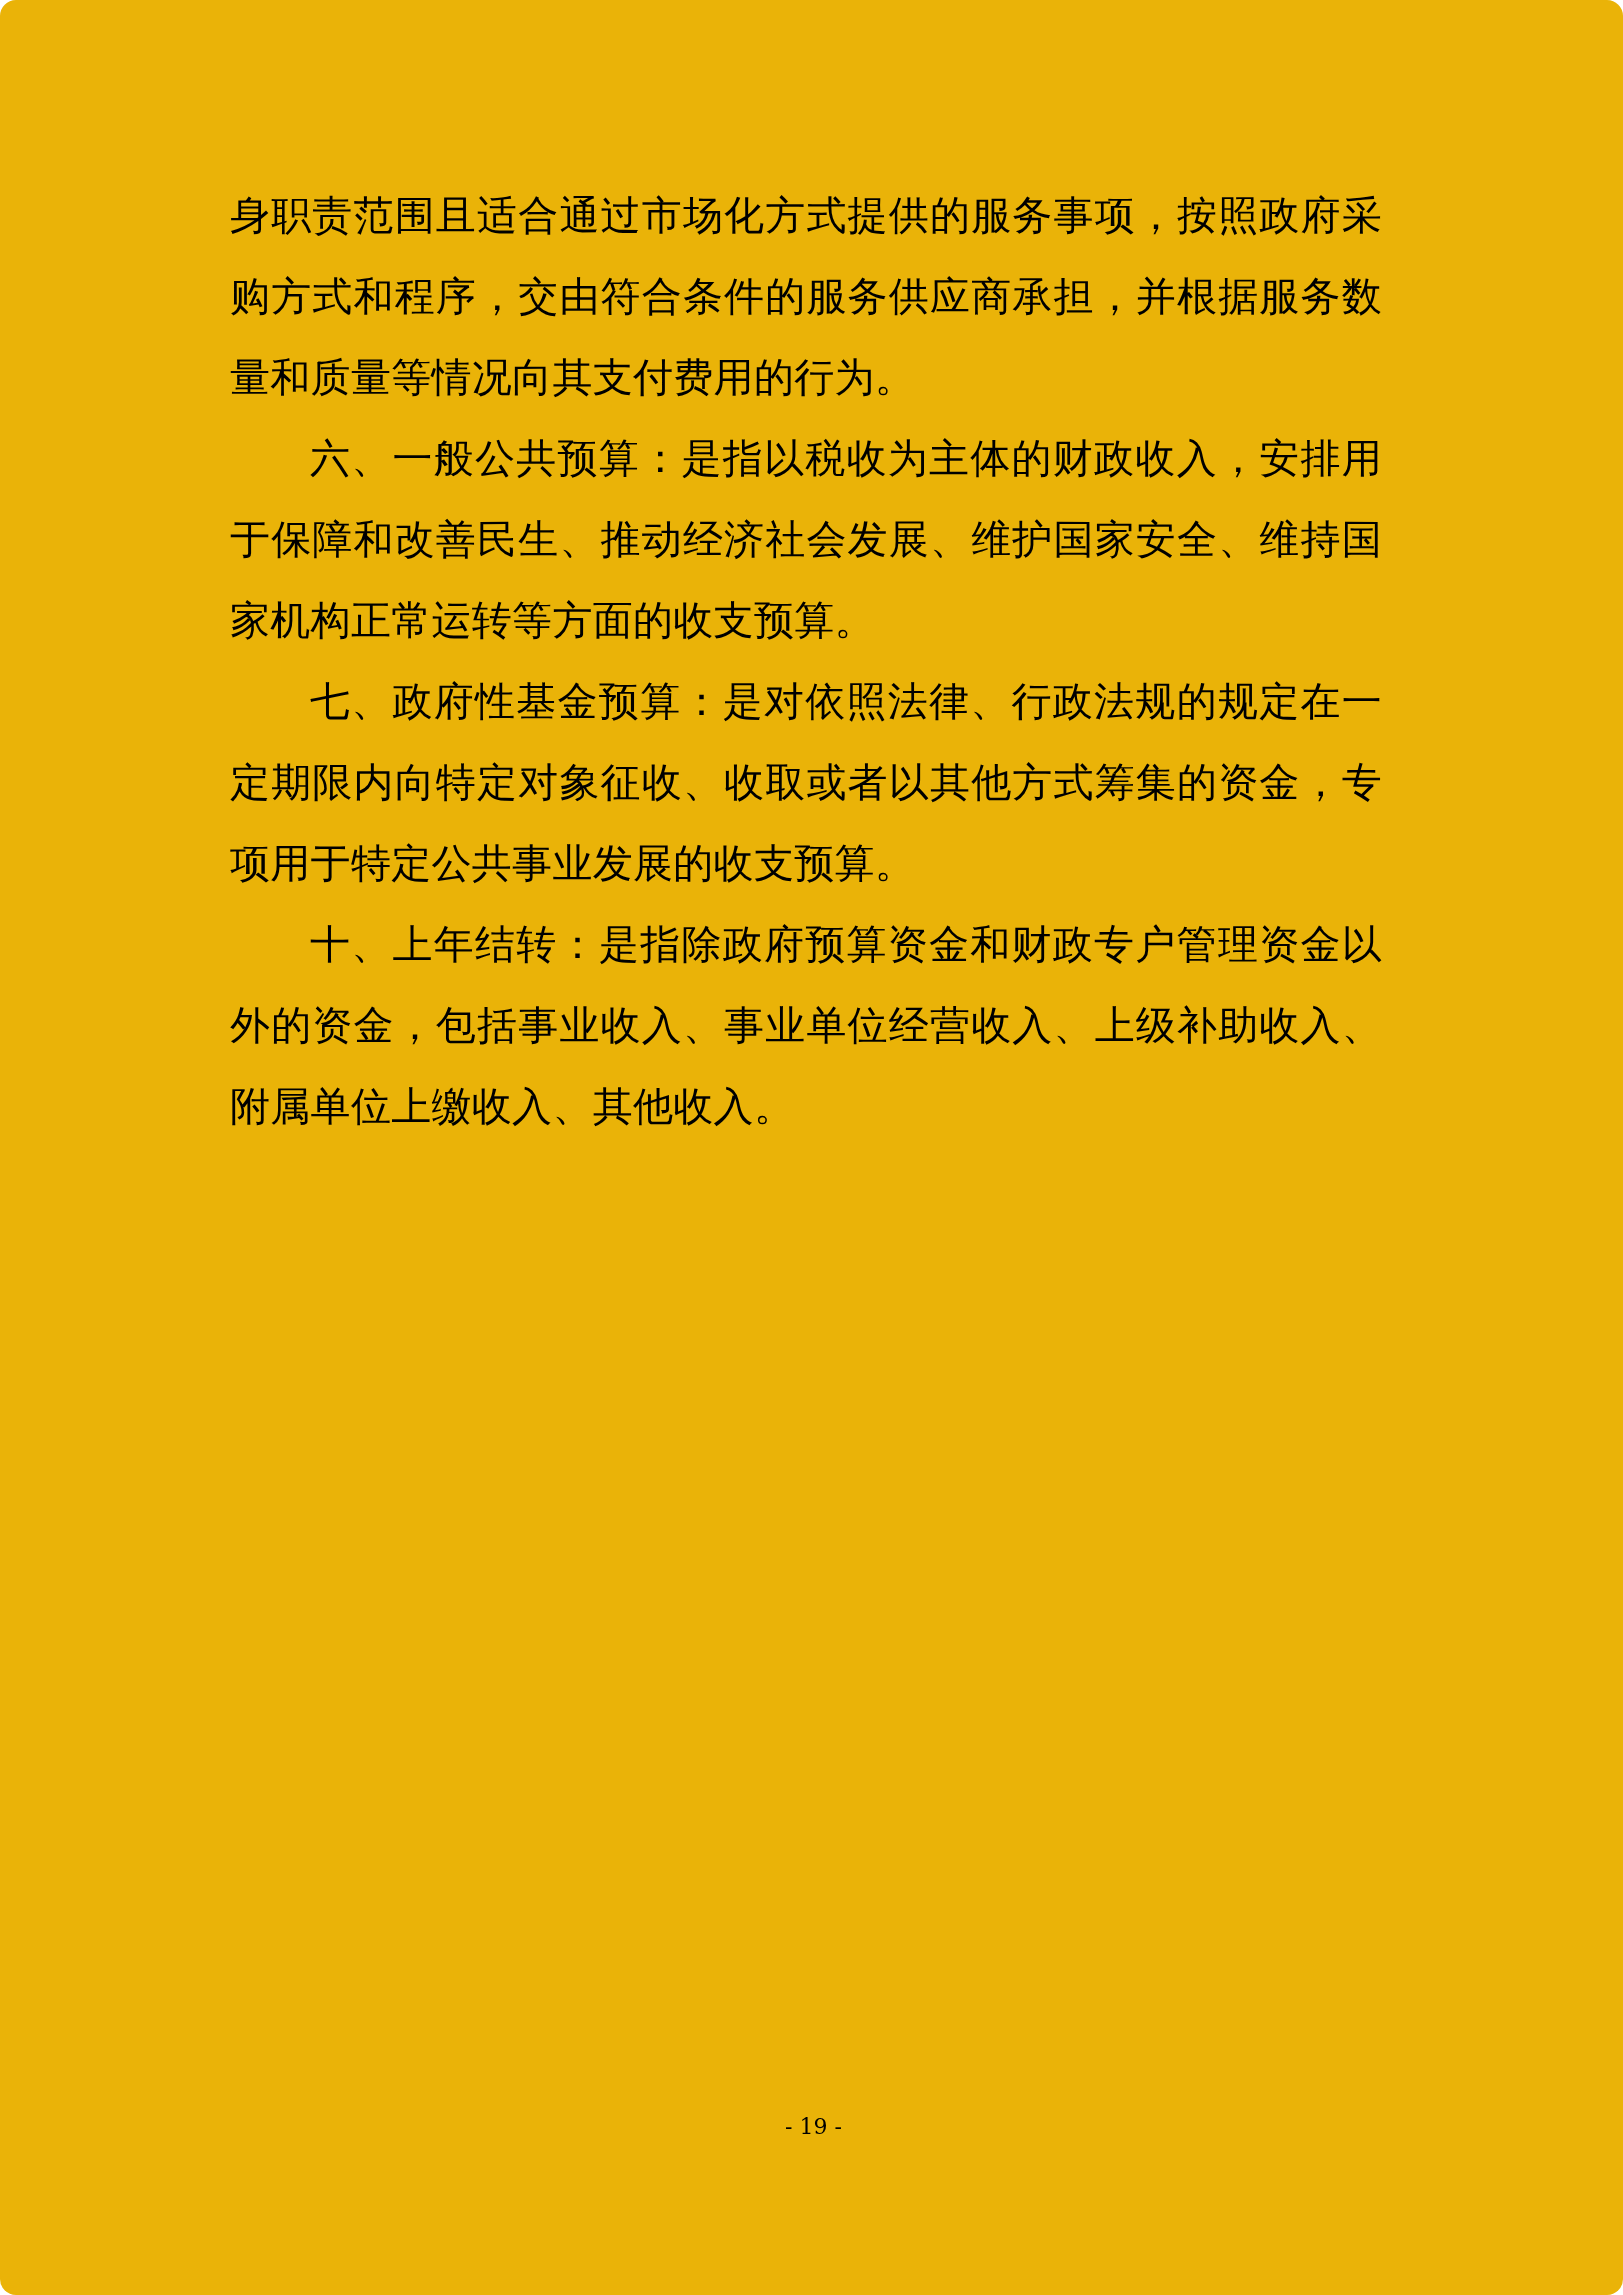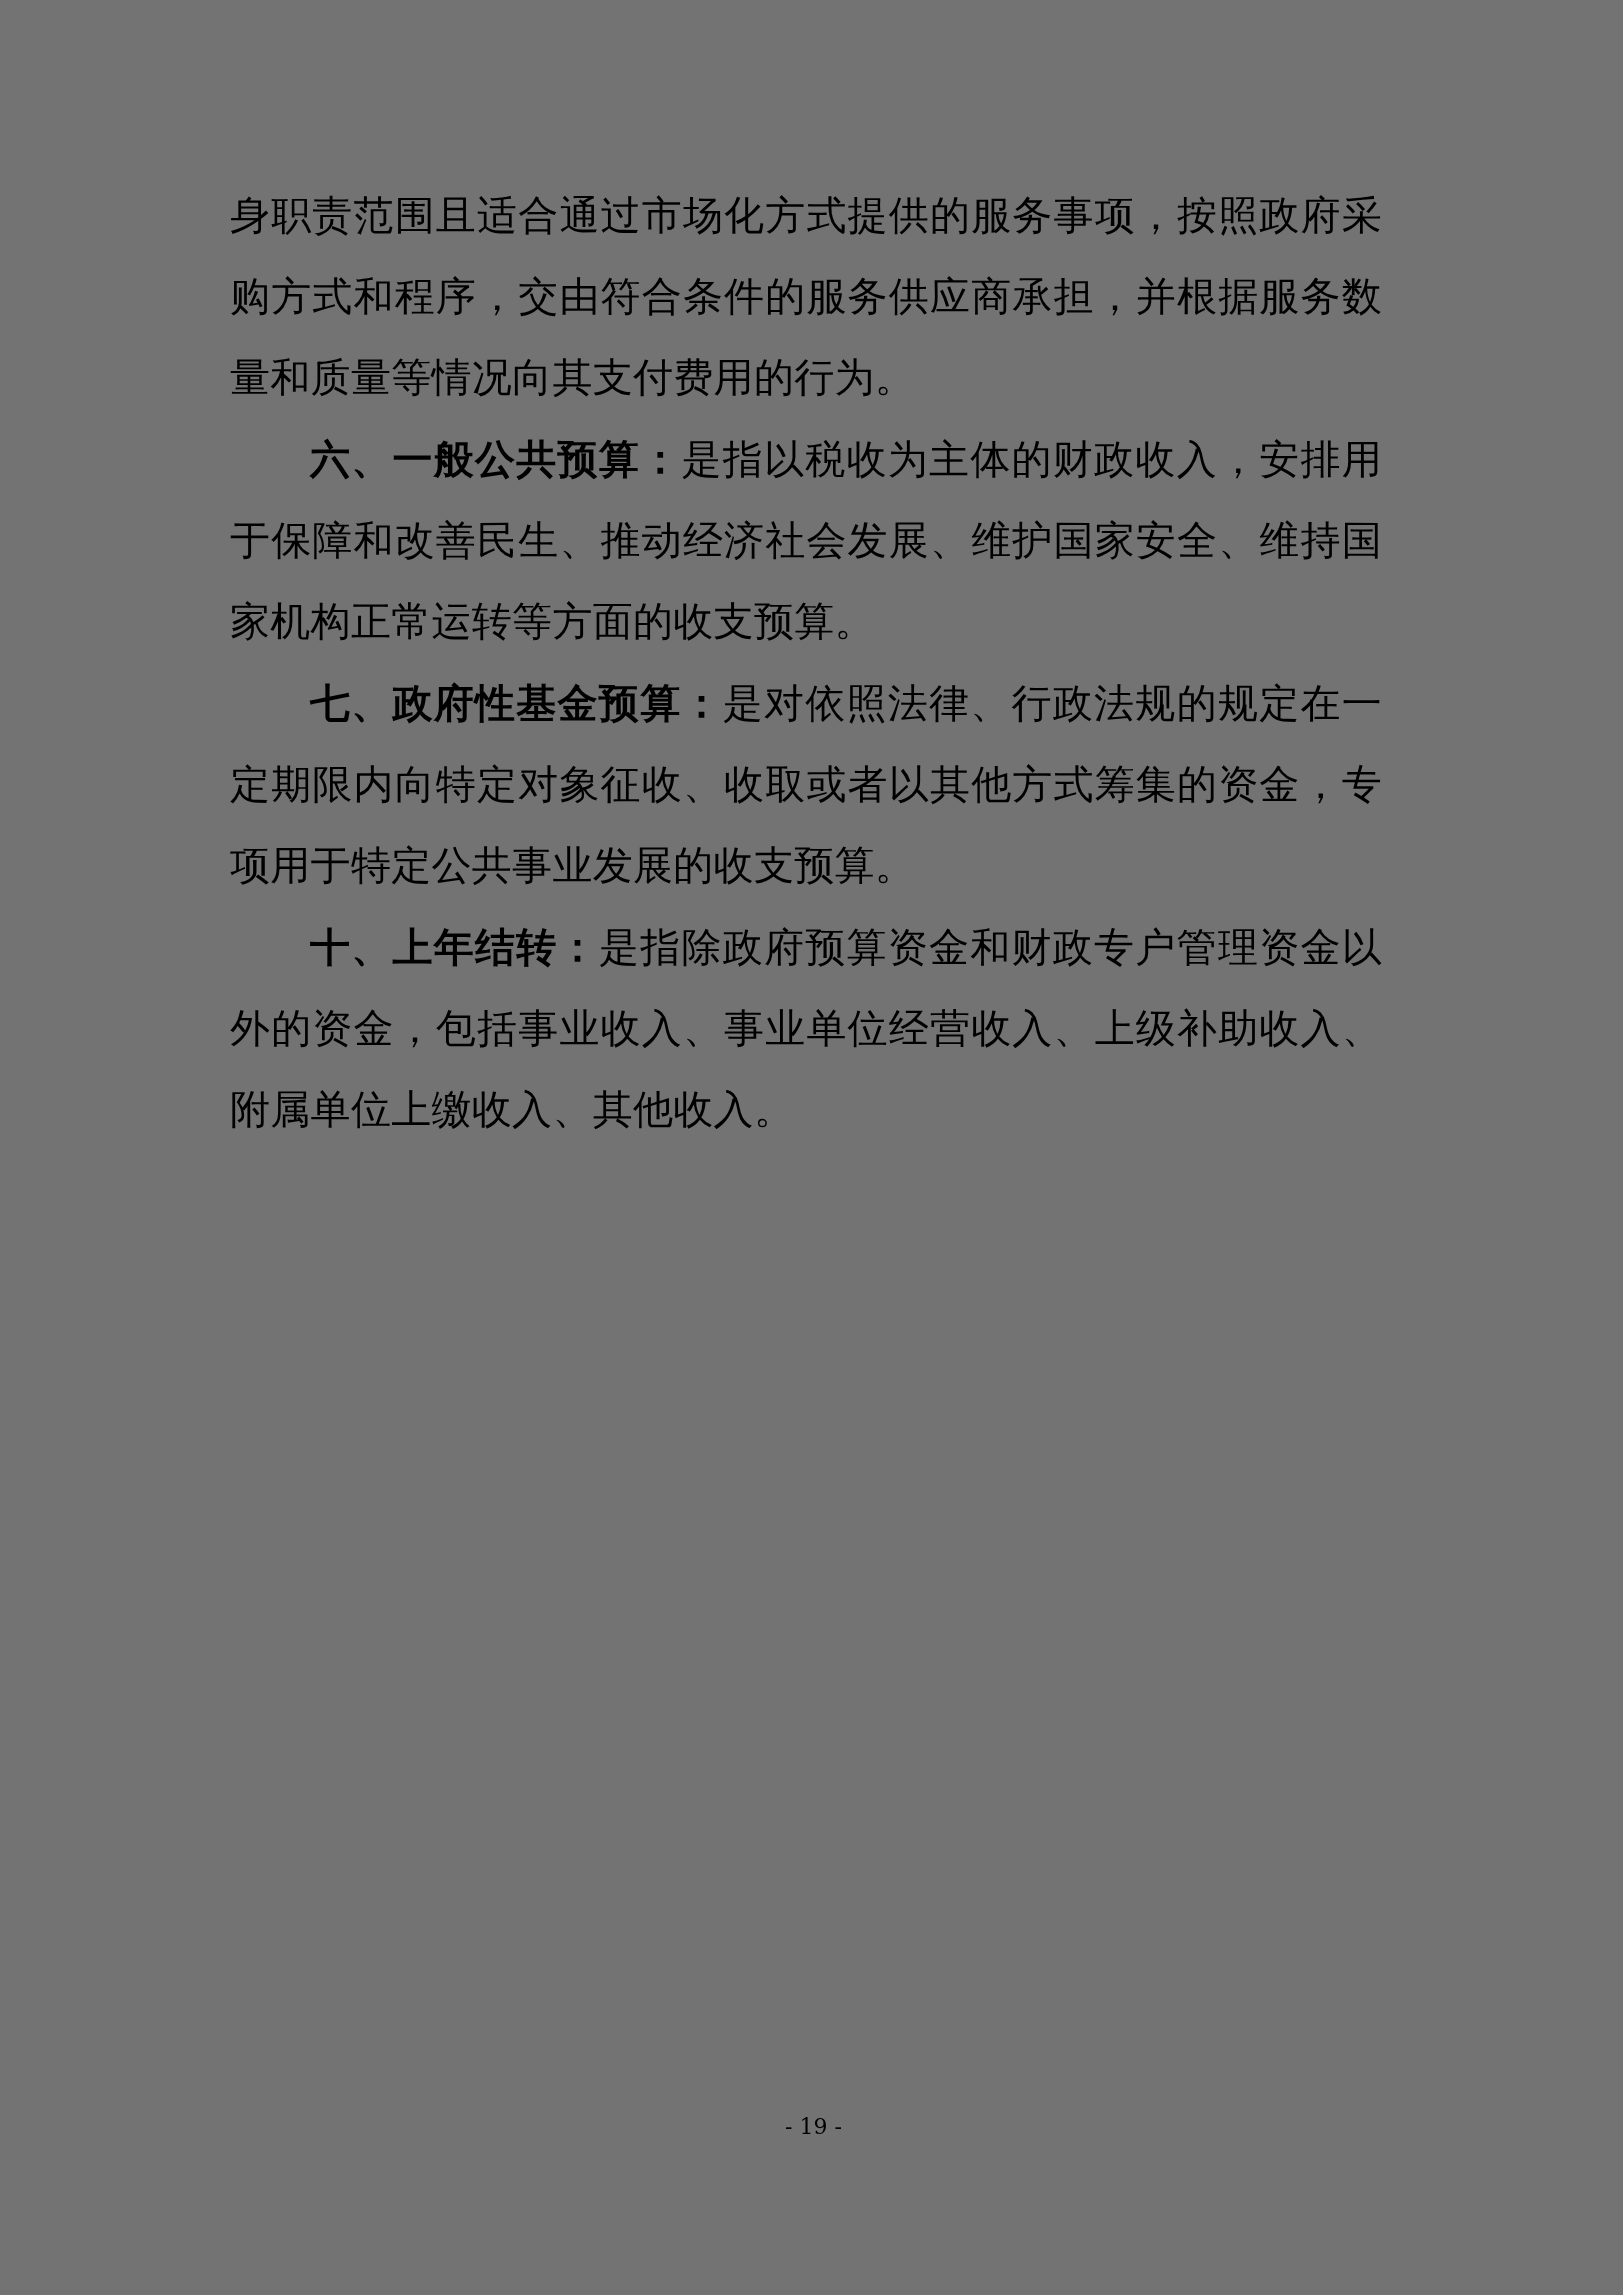--- a/index.html
+++ b/index.html
@@ -4,26 +4,27 @@
 <style>
   html, body {
     margin: 0;
     padding: 0;
     background: #ffffff;
   }
   .page {
     position: relative;
     width: 1623px;
     height: 2295px;
-    background: #737373;
+    background: #eab308;
     margin: 0 auto;
     box-sizing: border-box;
     font-family: "DejaVu Serif", "Liberation Serif", serif;
     color: #000000;
     overflow: hidden;
+    border-radius: 16px;
   }
   .content {
     position: absolute;
     left: 230px;
     top: 175px;
     width: 1152px;
   }
   p.para {
     margin: 0 0 0 0;
     font-size: 40px;
@@ -31,21 +32,21 @@
     text-align: justify;
     text-justify: inter-ideograph;
     letter-spacing: 0.3px;
     font-family: "DejaVu Serif", "Liberation Serif", serif;
     font-weight: 500;
   }
   p.indent {
     text-indent: 80px;
   }
   .bold-lead {
-    font-weight: 700;
+    font-weight: 400;
   }
   .footer {
     position: absolute;
     left: 4px;
     right: 0;
     top: 2114px;
     text-align: center;
     font-size: 22px;
     font-family: "DejaVu Serif", "Liberation Serif", serif;
     color: #000000;

